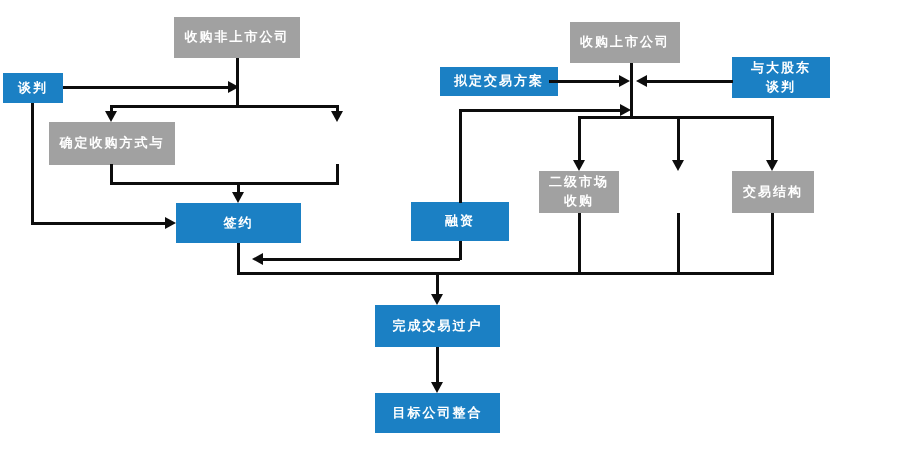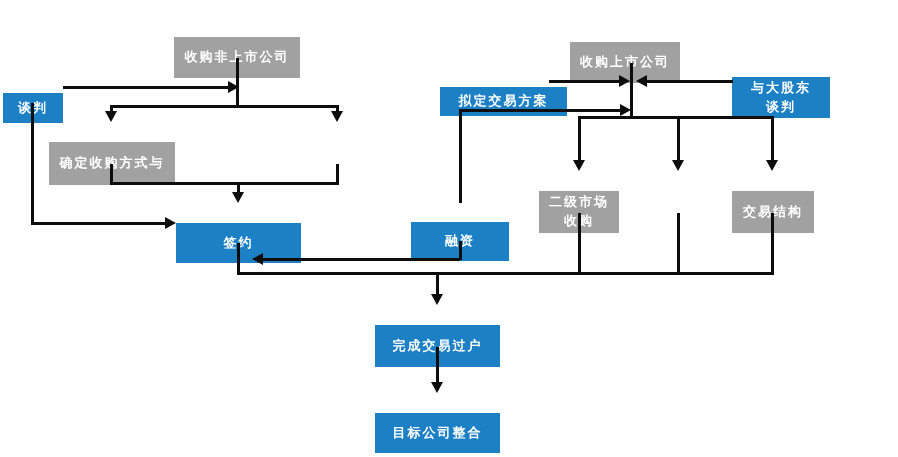--- a/index.html
+++ b/index.html
@@ -20,21 +20,20 @@
     display: flex;
     align-items: center;
     justify-content: center;
     color: var(--text, #ffffff);
     font-weight: bold;
     font-size: 13px;
     letter-spacing: 2px;
     text-align: center;
     line-height: 1.45;
     box-sizing: border-box;
-    margin-top: 20px;
   }
   .node.blue { background: var(--blue, #1b80c4); text-align: center; }
   .node.gray { background: var(--gray, #a1a1a1); }
   .ln { display: block; }
   .h, .v {
     position: absolute;
     background: var(--line, #0d0d0d);
   }
   .h { height: 3px; }
   .v { width: 3px; }
@@ -80,21 +79,21 @@
   </div>
 
   <div class="node blue" style="left:411px;top:202px;width:98px;height:39px">
     <span>融资</span>
   </div>
 
   <div class="node gray" style="left:570px;top:22px;width:110px;height:41px">
     <span>收购上市公司</span>
   </div>
 
-  <div class="node blue" style="left:440px;top:67px;width:127px;height:29px">
+  <div class="node blue" style="left:440px;top:67px;width:118px;height:29px">
     <span>拟定交易方案</span>
   </div>
 
   <div class="node blue" style="left:732px;top:57px;width:98px;height:41px">
     <span>
       <span class="ln">与大股东</span>
       <span class="ln">谈判</span>
     </span>
   </div>
 

